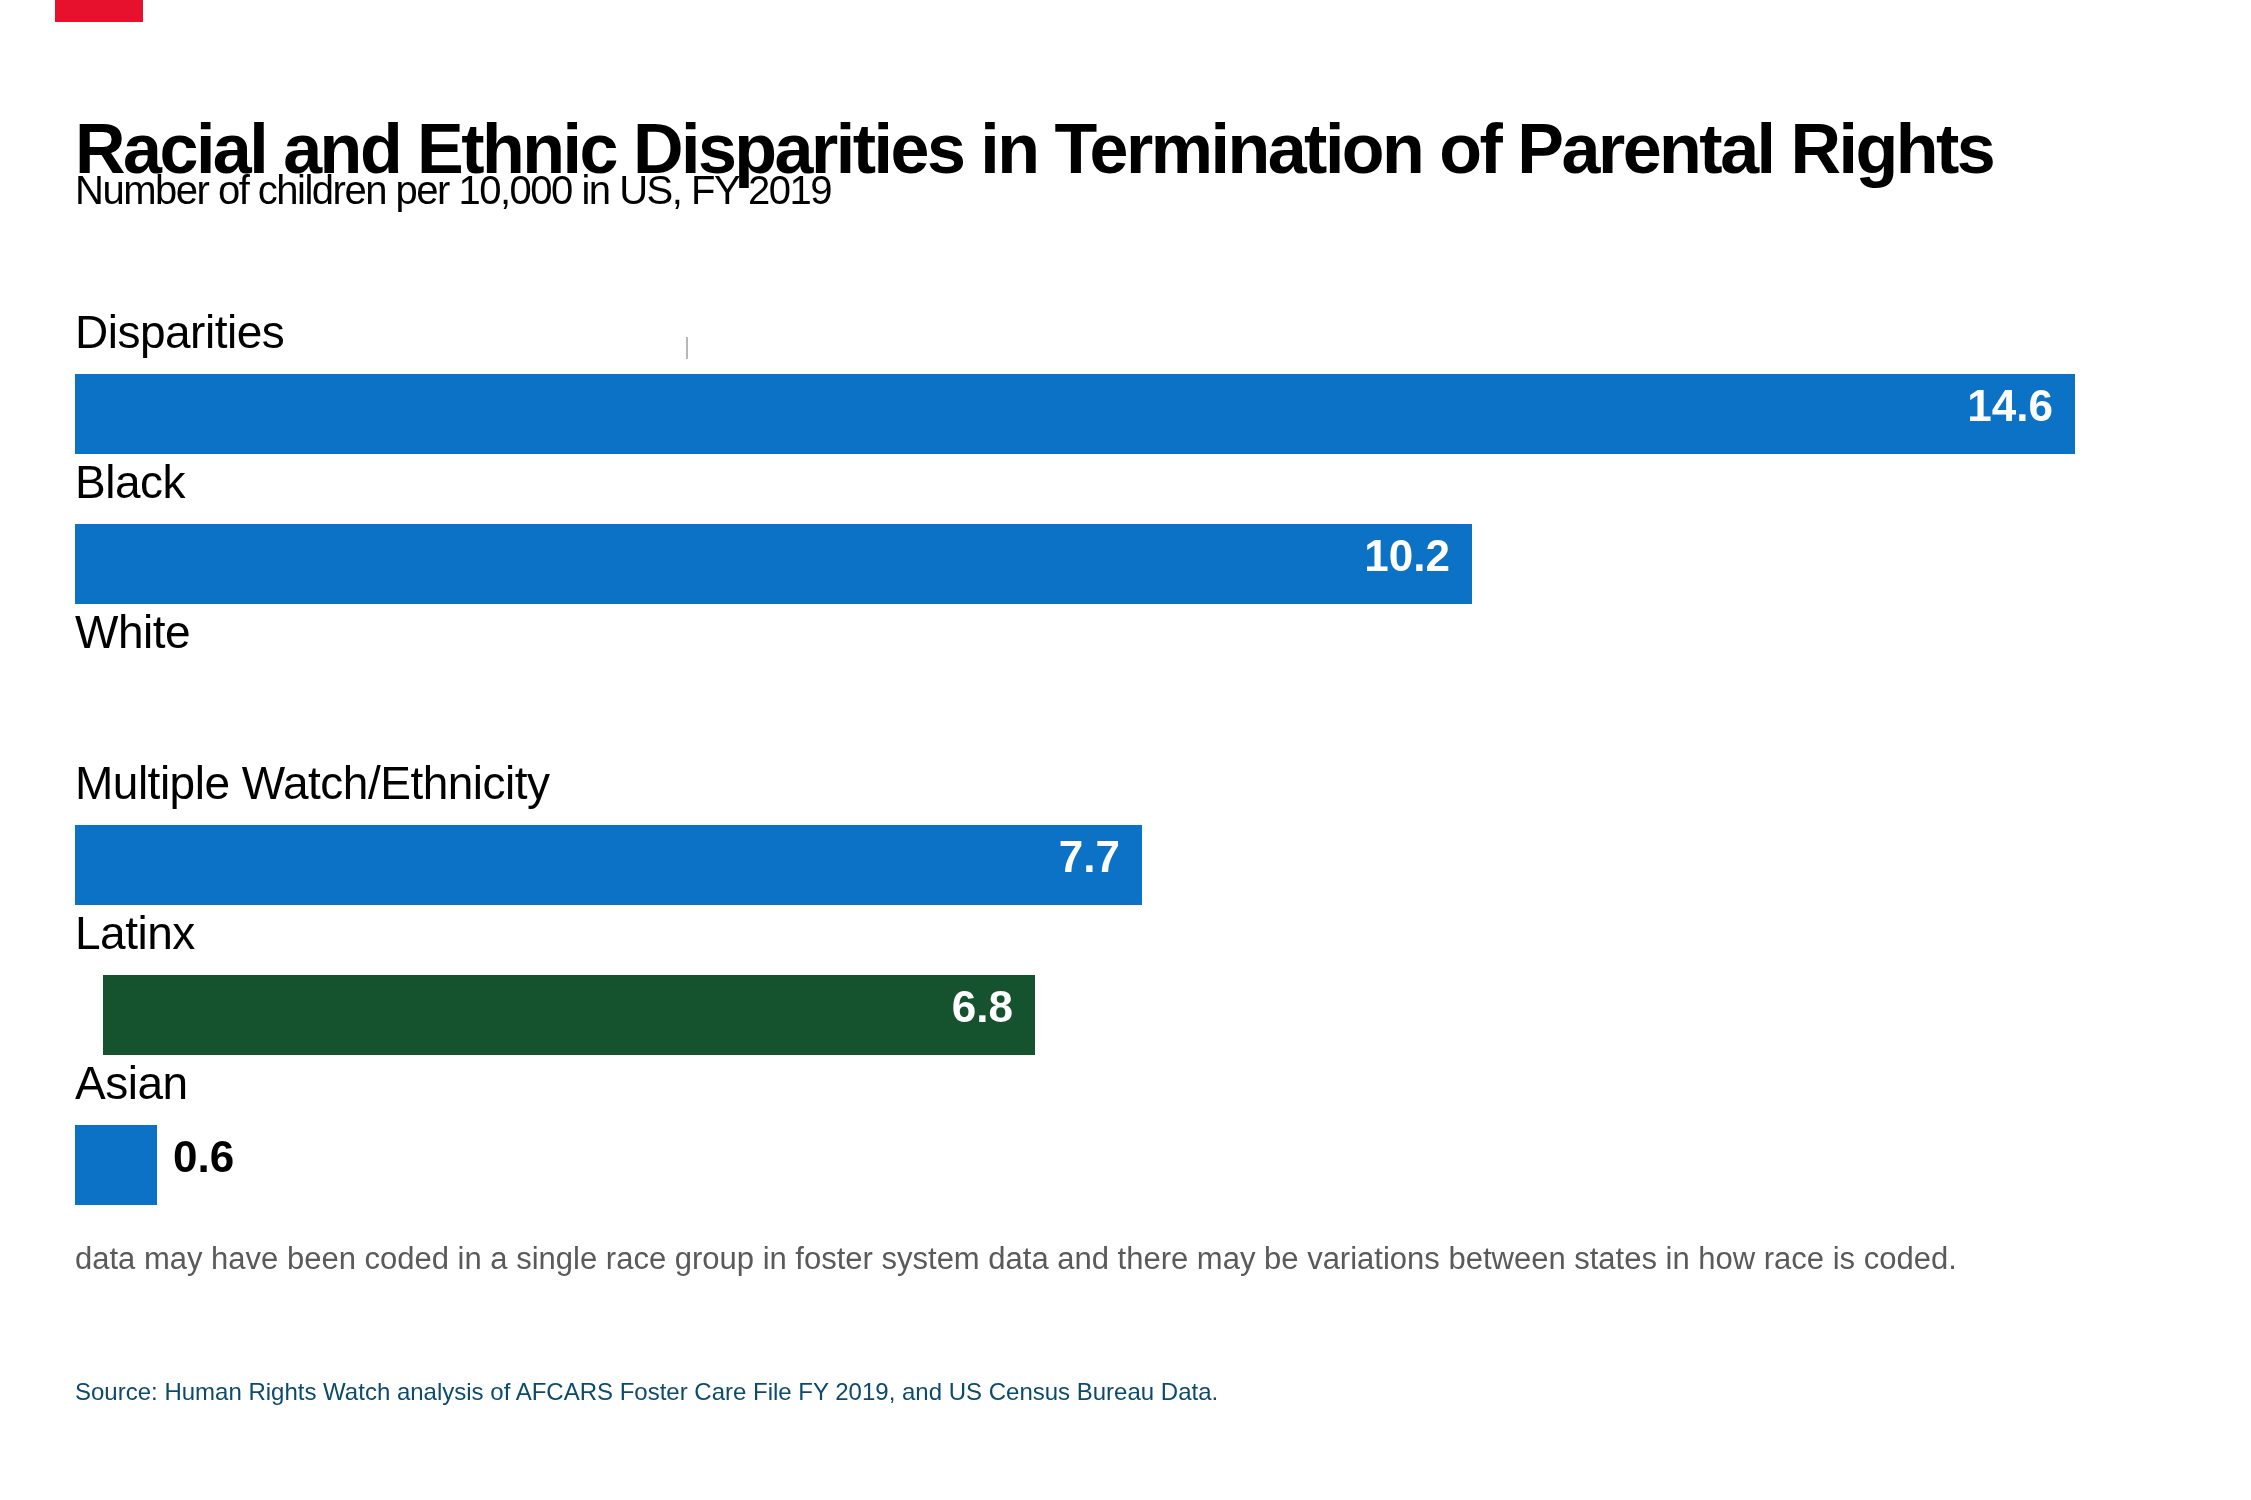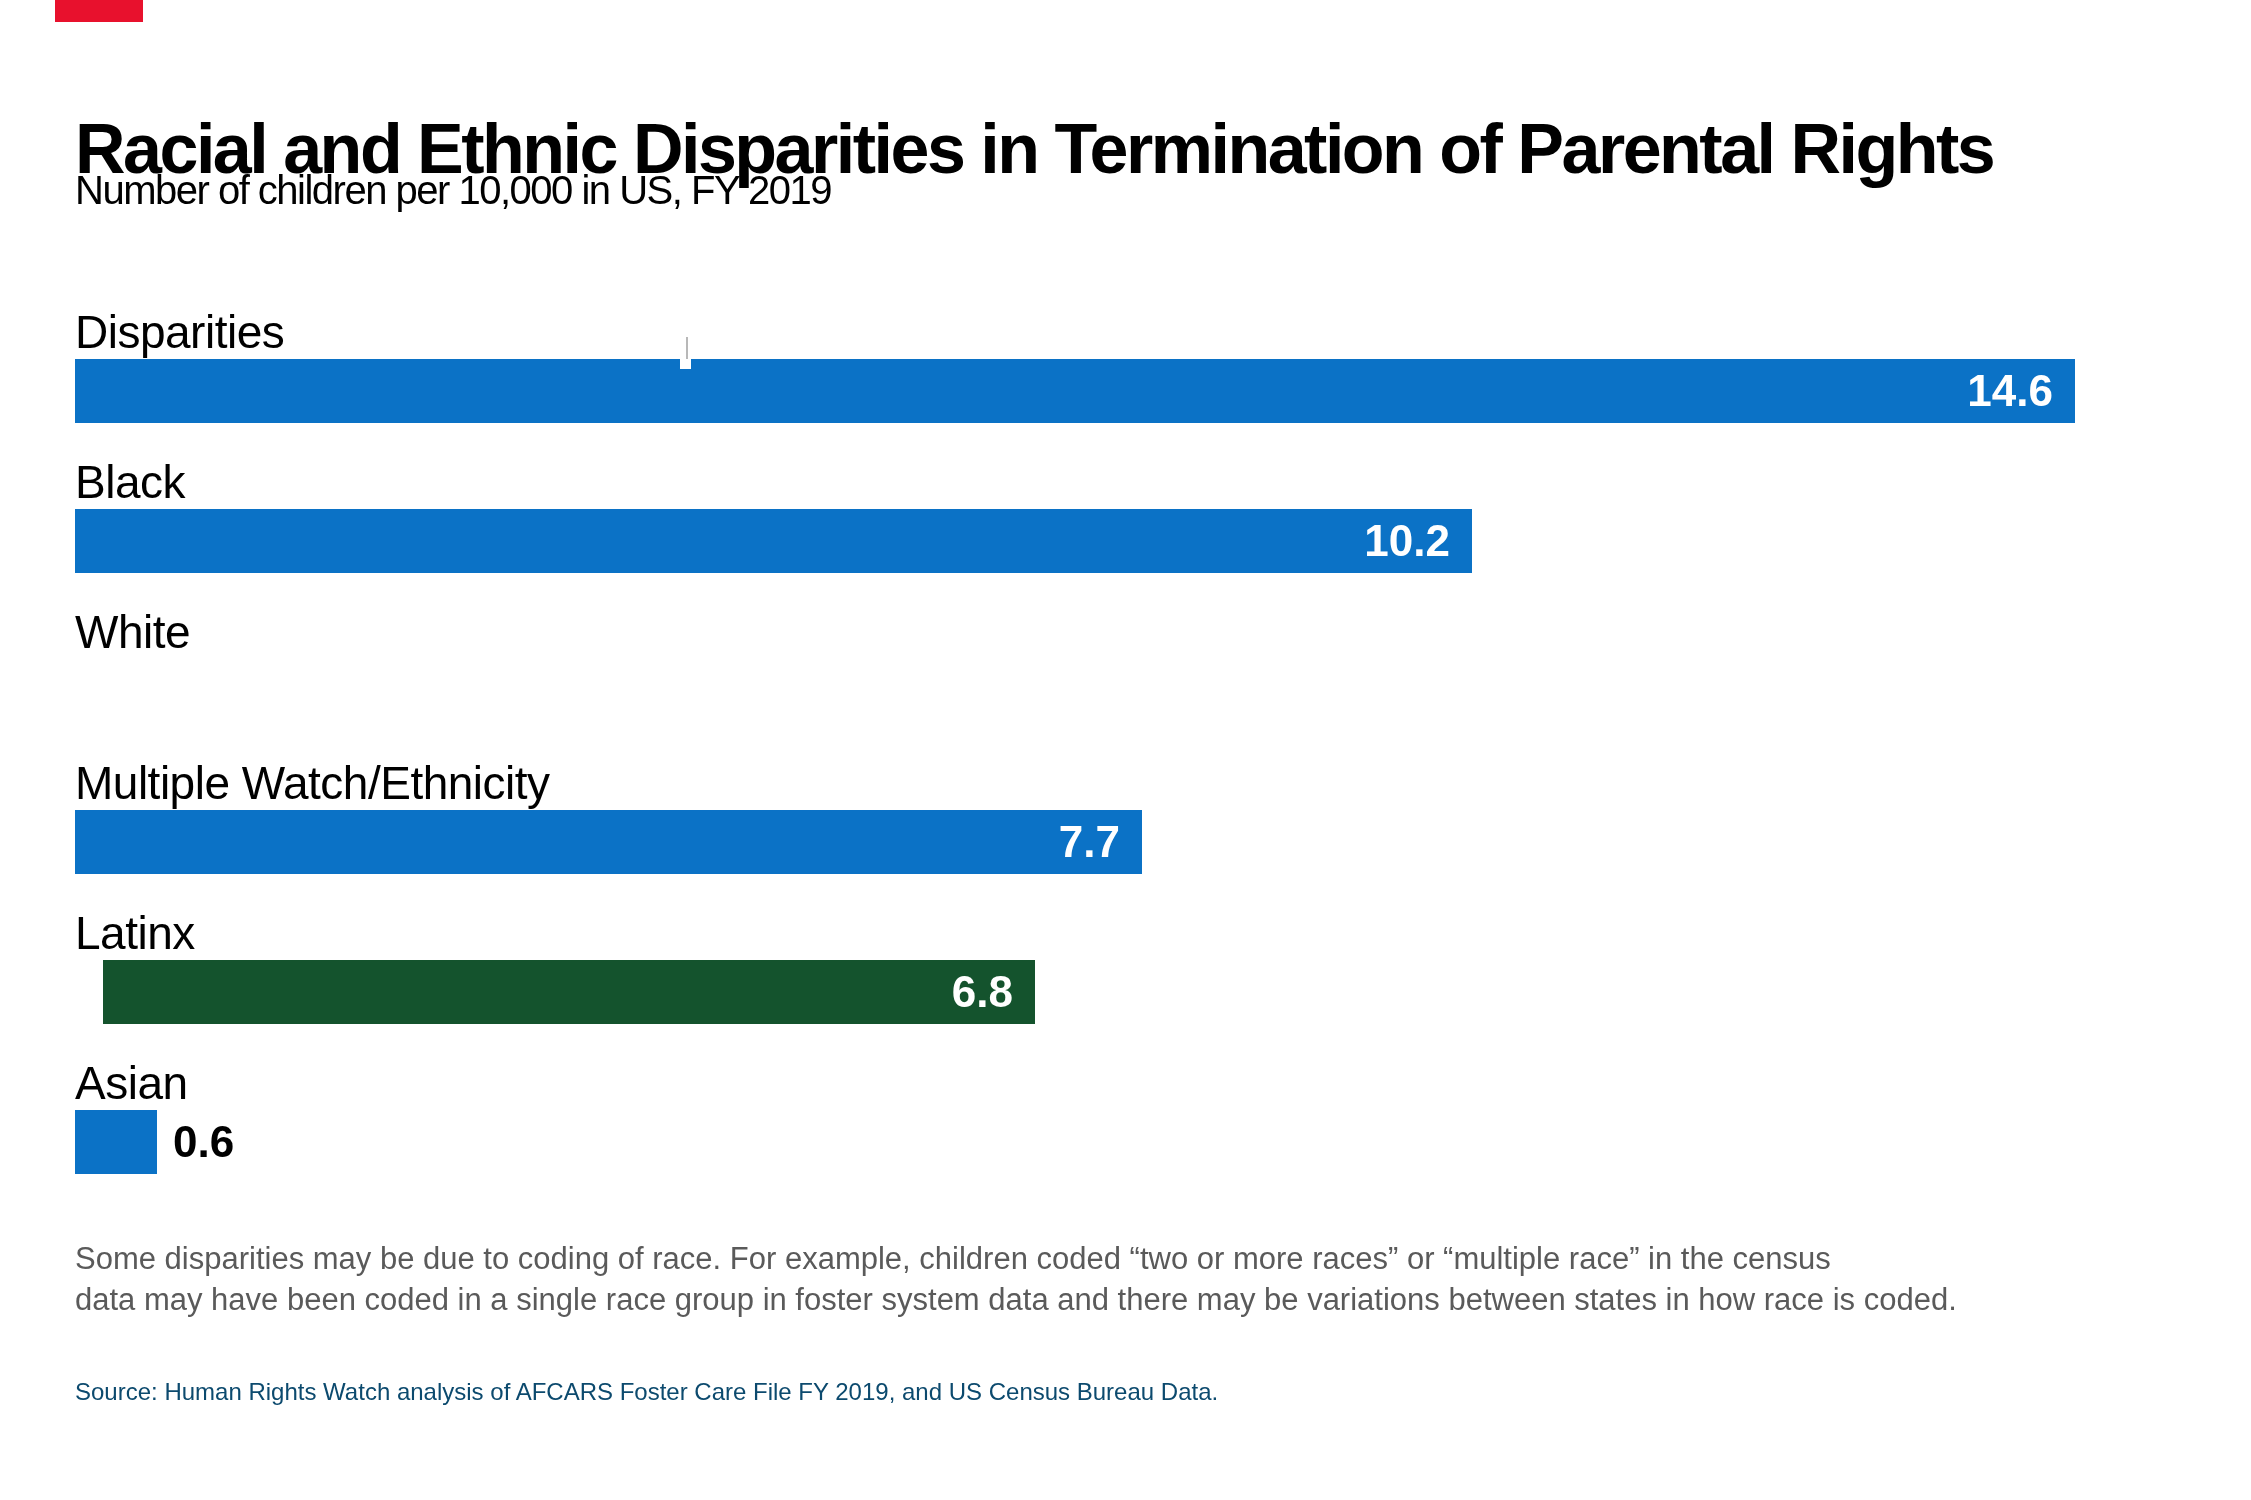--- a/index.html
+++ b/index.html
@@ -39,22 +39,22 @@
     position: absolute;
     left: 75px;
     top: -54px;
     font-size: 46px;
     letter-spacing: -0.5px;
     white-space: nowrap;
     color: #000000;
   }
   .bar {
     position: absolute;
-    left: 75px; top: 0;
-    height: 64px;
+    left: 75px; top: 15px;
+    height: 80px;
   }
   .val {
     position: absolute;
     top: 0;
     height: 64px;
     line-height: 64px;
     font-size: 44px;
     font-weight: bold;
     white-space: nowrap;
   }
@@ -134,19 +134,18 @@
     <div class="cat-label">Asian</div>
     <div class="bar" style="width: 82px; background: rgb(11, 114, 198);">
       <span class="val outside" style="left: 98px;">0.6</span>
     </div>
   </div>
 
   <div id="cursor-artifact-line"></div>
   <div id="cursor-artifact-notch"></div>
 
   <div id="footnote">
-    <div>Some disparities may be due to coding of race. For example, children coded “two or more races” or “multiple race” in the census</div>
     <div>data may have been coded in a single race group in foster system data and there may be variations between states in how race is coded.</div>
   </div>
 
   <div id="source-line">Source: Human Rights Watch analysis of AFCARS Foster Care File FY 2019, and US Census Bureau Data.</div>
 
 </div>
 
 </body></html>

